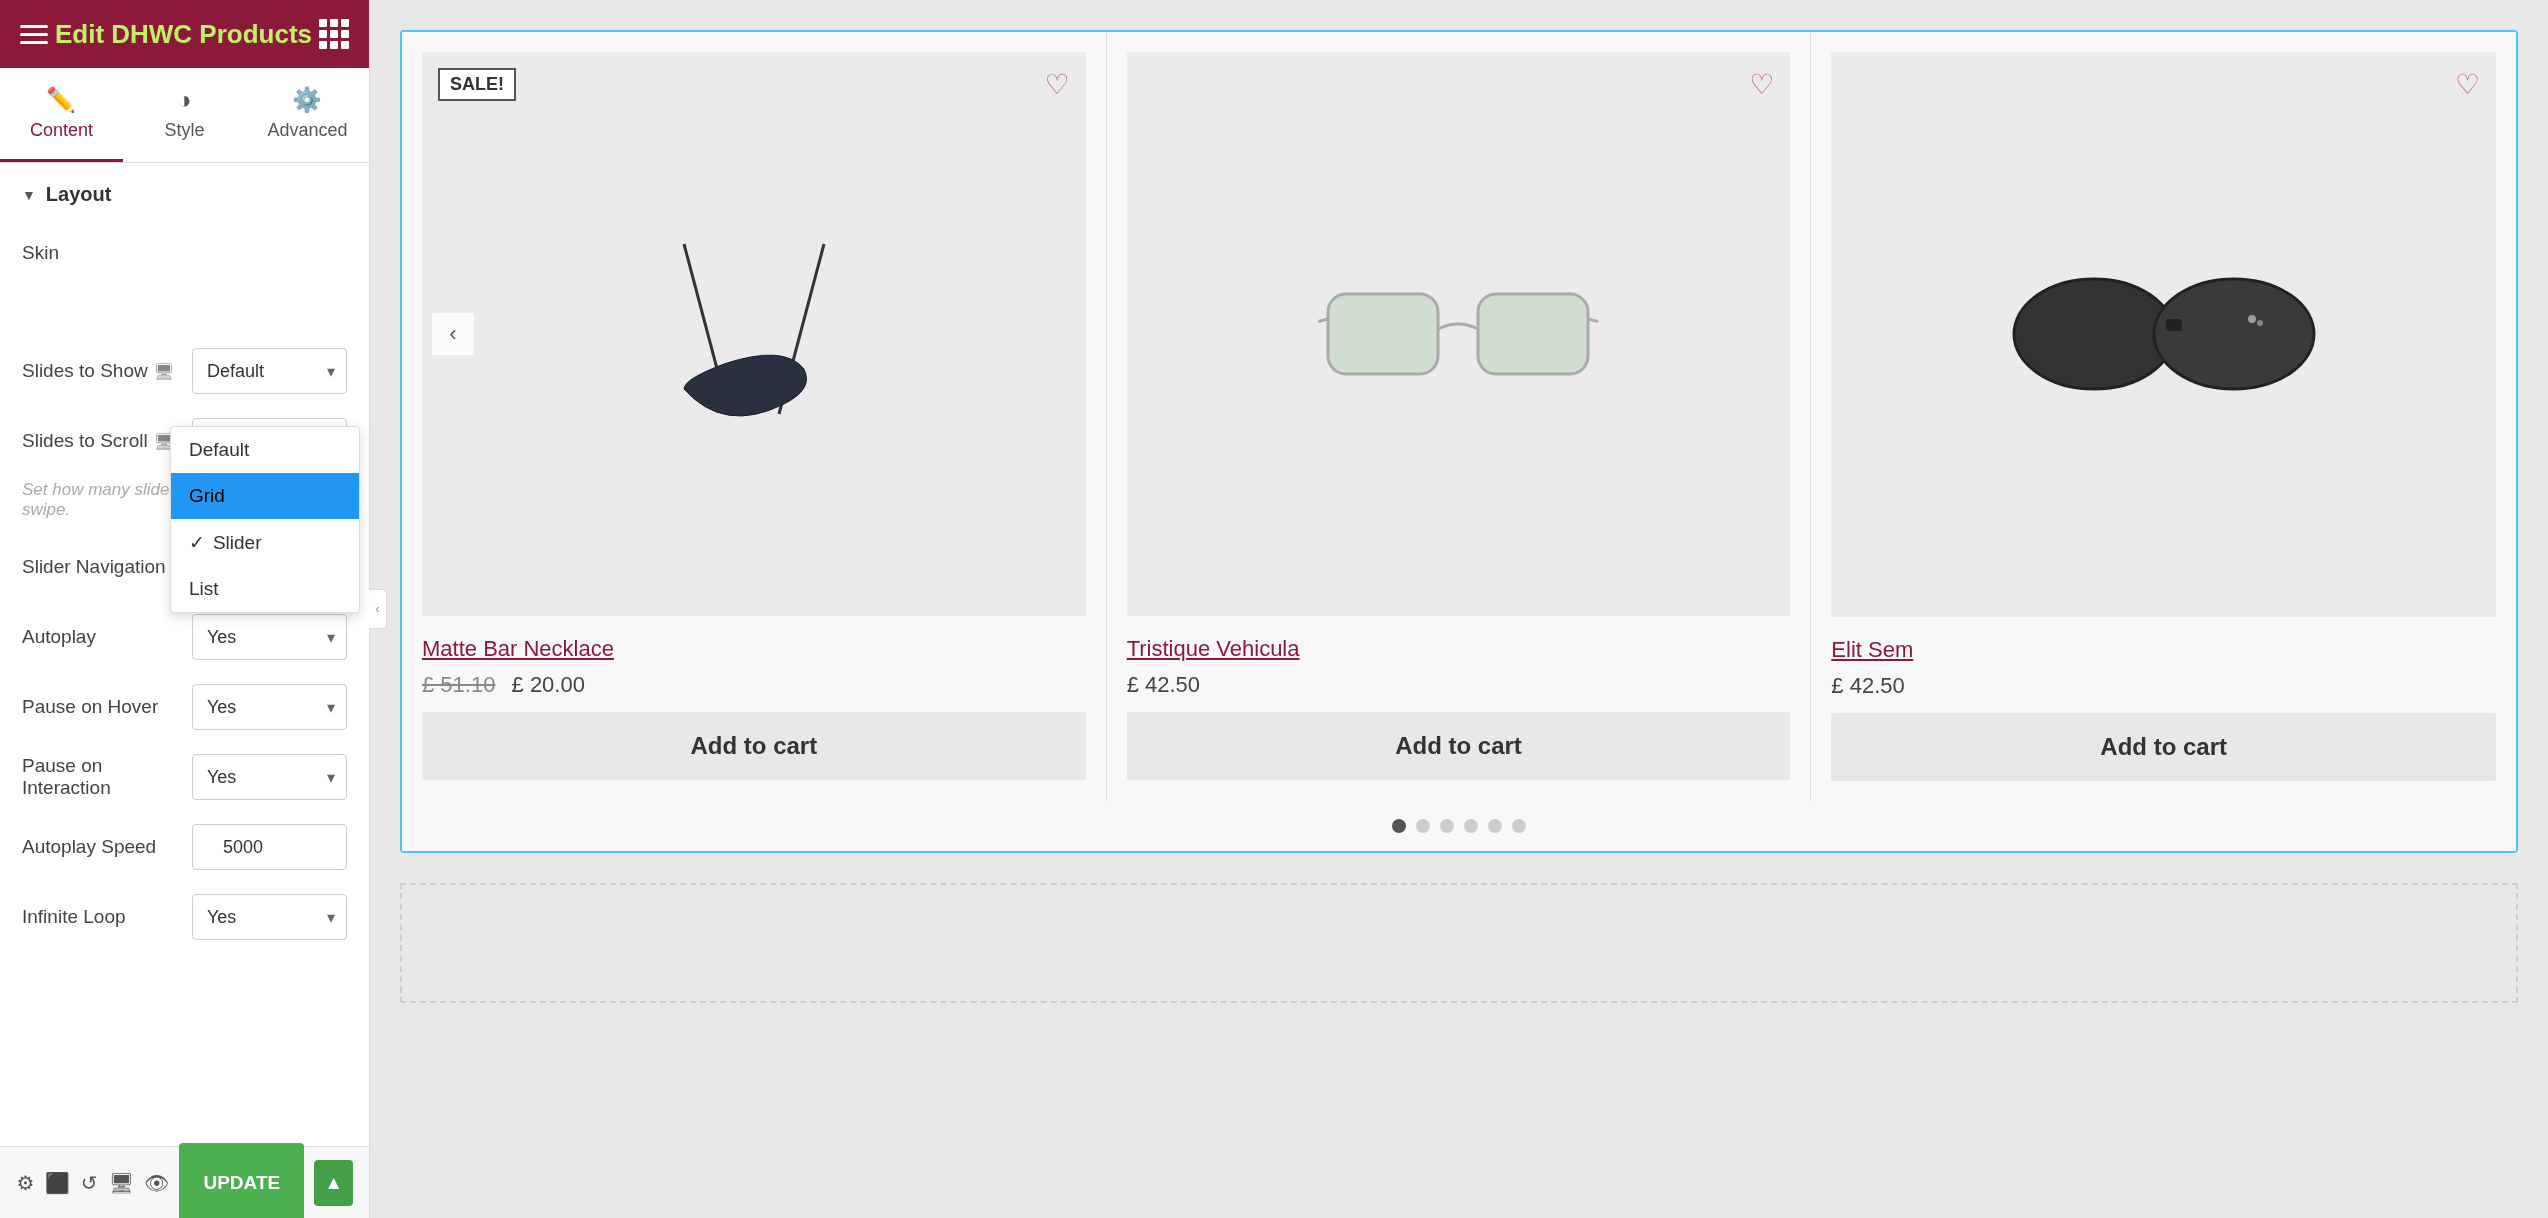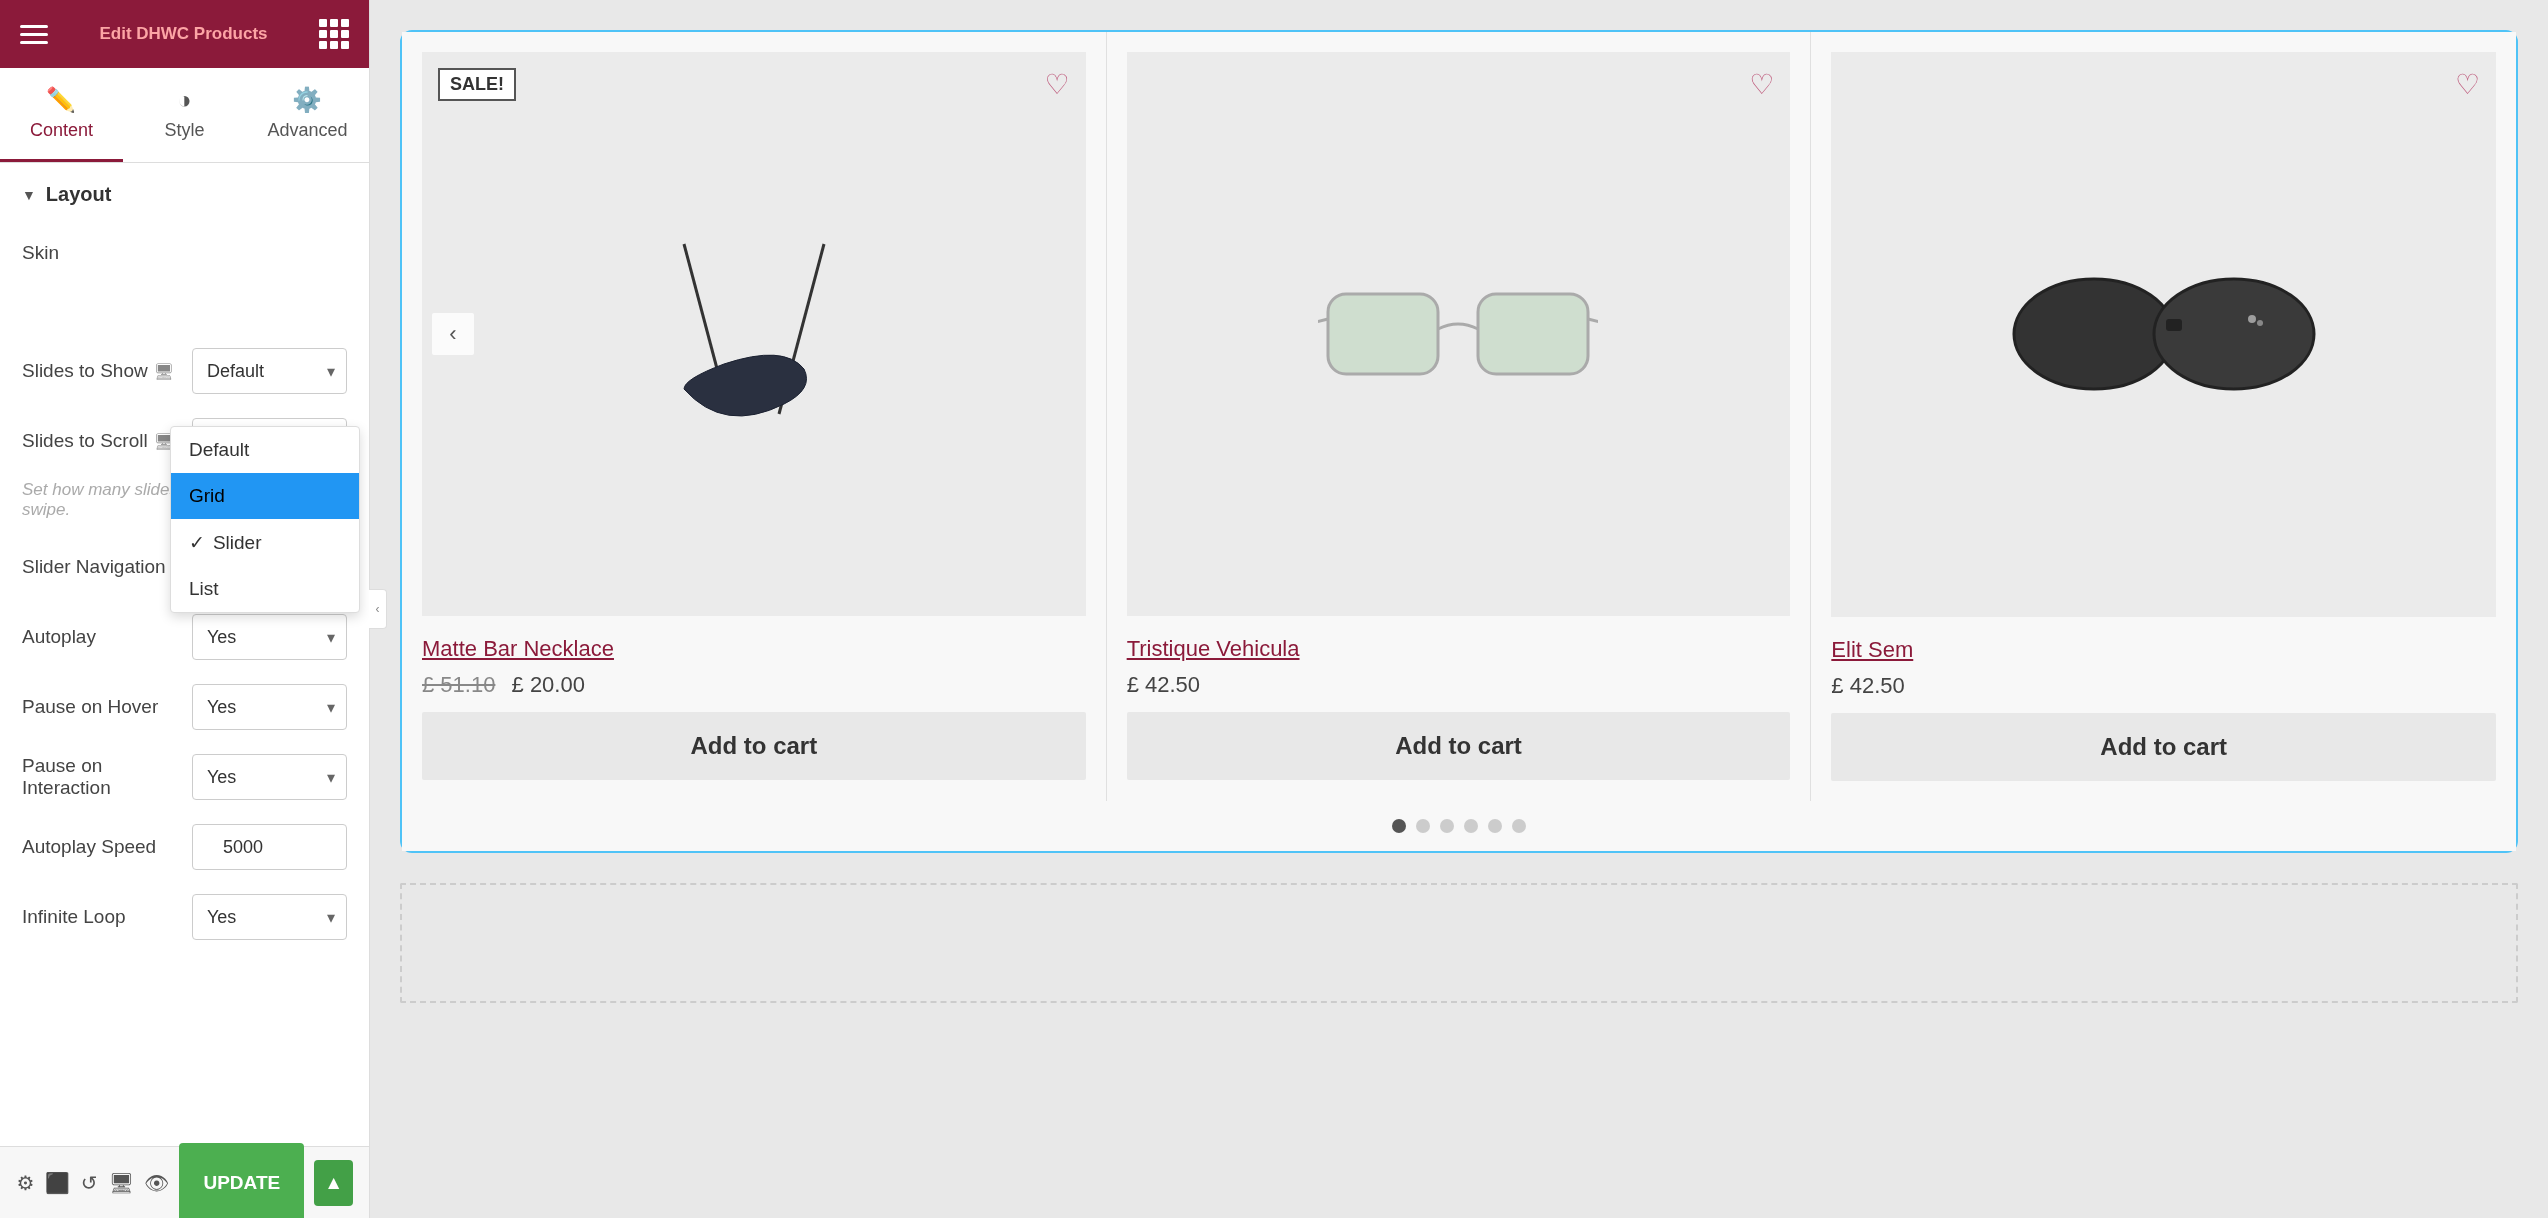--- a/index.html
+++ b/index.html
@@ -21,23 +21,23 @@
       background: #8b1a3a;
       color: #fff;
       display: flex;
       align-items: center;
       justify-content: space-between;
       padding: 0 20px;
       height: 68px;
     }
 
     .panel-header-title {
-      font-size: 17px;
+      font-size: 26px;
       font-weight: bold;
-      color: #fca5a5;
+      color: #bef264;
     }
 
     .hamburger-icon {
       cursor: pointer;
       display: flex;
       flex-direction: column;
       gap: 5px;
     }
     .hamburger-icon span {
       display: block;
@@ -301,21 +301,21 @@
       flex-direction: column;
       align-items: center;
       justify-content: flex-start;
       padding: 30px;
       overflow: hidden;
     }
 
     
     .product-slider-container {
       border: 2px solid #4fc3f7;
-      border-radius: 12px;
+      border-radius: 4px;
       background: #fff;
       width: 100%;
       max-width: 2150px;
       padding: 0;
       position: relative;
     }
 
     .products-grid {
       display: grid;
       grid-template-columns: repeat(3, 1fr);

